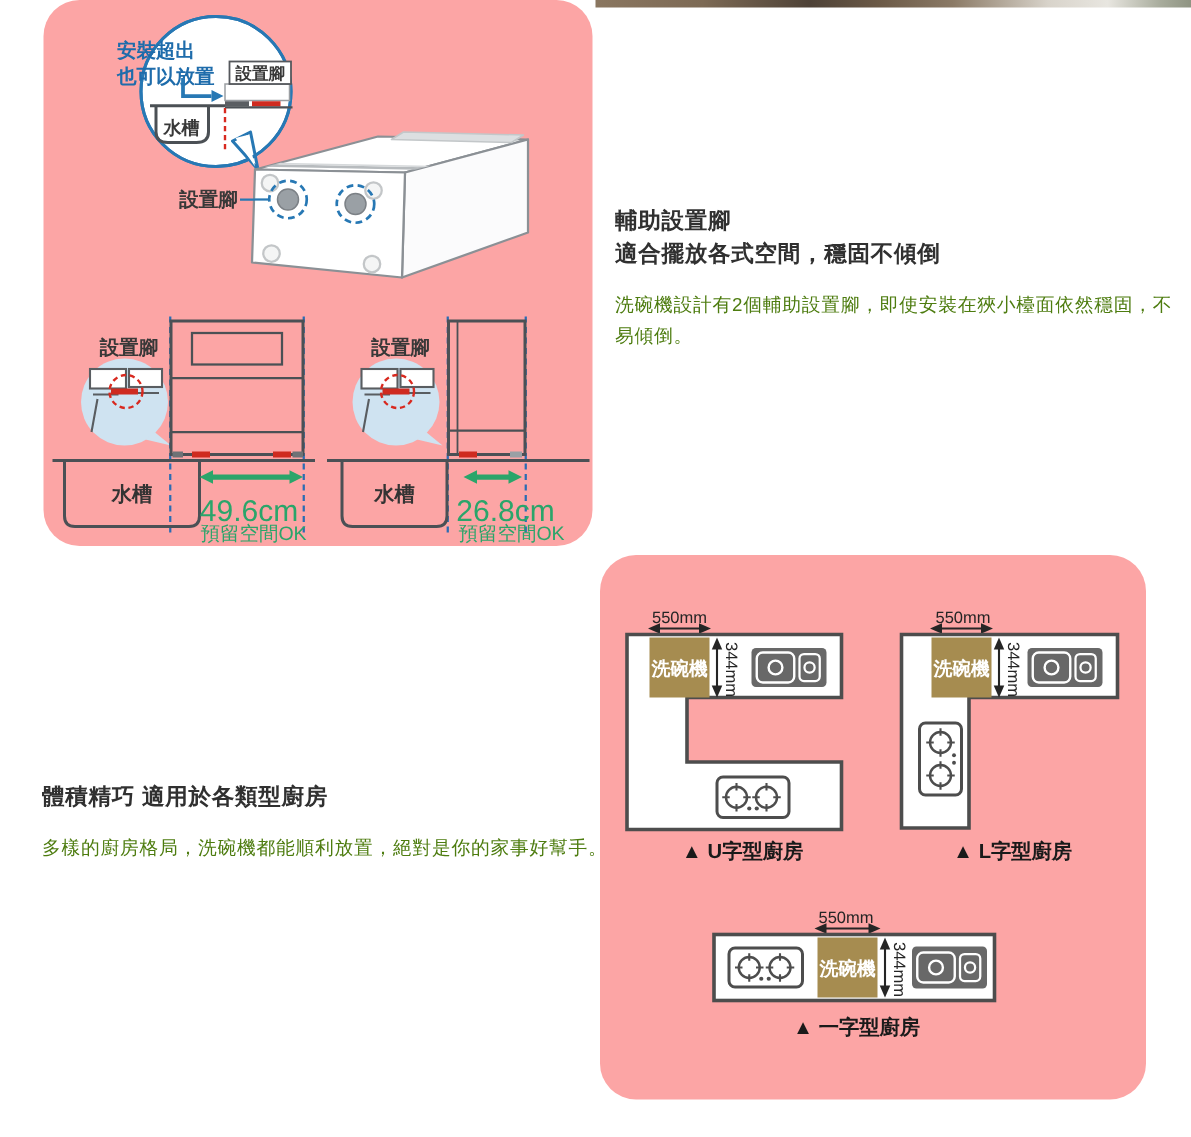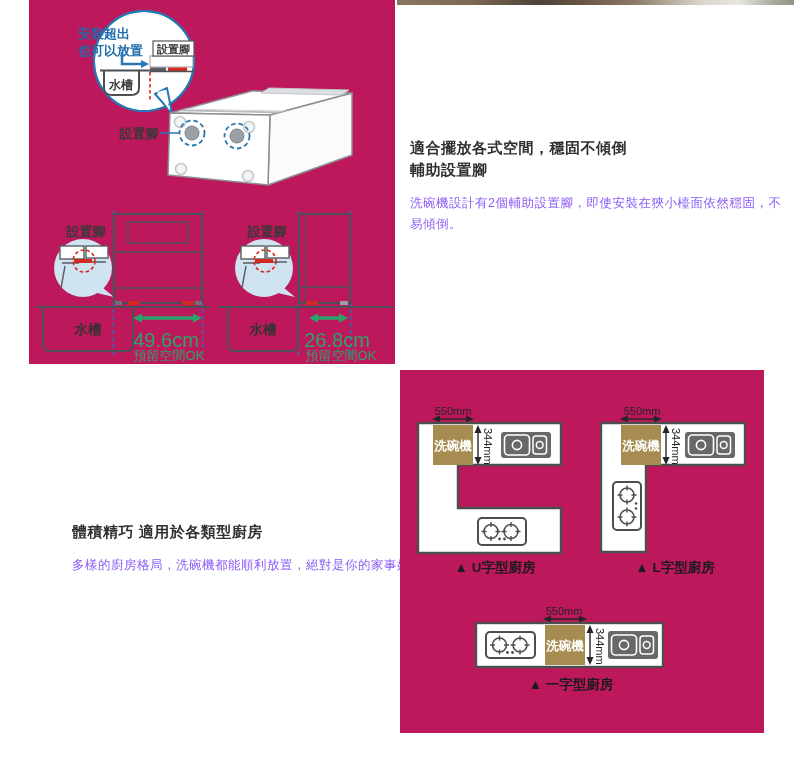--- a/index.html
+++ b/index.html
@@ -1,32 +1,32 @@
 <!DOCTYPE html>
 <html><head>
 <meta charset="utf-8">
 <style>
   html,body{margin:0;padding:0;}
   body{
     width:794px;height:758px;position:relative;background:#ffffff;
     font-family:"Liberation Sans",sans-serif;overflow:hidden;
   }
-  .panel{position:absolute;background:#be185d;}
+  .panel{position:absolute;background:#fca5a5;border-radius:24px;}
   #panel-feet{left:29px;top:0;width:366px;height:364px;}
   #panel-kitchen{left:400px;top:370px;width:364px;height:363px;}
   #photo-strip{
     position:absolute;left:397px;top:0;width:397px;height:5px;
     background:linear-gradient(90deg,#8a7660 0%,#7d6a55 18%,#4e4237 36%,
       #6c5a47 48%,#8b7a66 60%,#d8d3ca 76%,#e8e6e0 86%,#a7ab9b 95%,#8f9482 100%);
   }
   .text-block{position:absolute;}
   #feet-text{left:410px;top:137px;width:378px;}
-  #kitchen-text{left:28px;top:521px;width:382px;margin-left:44px;}
+  #kitchen-text{left:28px;top:521px;width:382px;}
   .h-line{font-size:15px;font-weight:bold;color:#303030;line-height:22px;letter-spacing:.5px;}
-  .body-p{margin:12px 0 0;font-size:12.5px;color:#8b5cf6;line-height:21px;letter-spacing:.5px;}
+  .body-p{margin:12px 0 0;font-size:12.5px;color:#4d7c0f;line-height:21px;letter-spacing:.5px;}
   svg{display:block;}
   
   .t-bubble{font:bold 13px "Liberation Sans",sans-serif;fill:#1e6cab;}
   .t-label{font:600 13px "Liberation Sans",sans-serif;fill:#383838;}
   .t-label-sm{font:600 11px "Liberation Sans",sans-serif;fill:#383838;}
   .t-sink{font:600 12px "Liberation Sans",sans-serif;fill:#383838;}
   .t-sink-lg{font:600 13.5px "Liberation Sans",sans-serif;fill:#333333;}
   .t-dim{font:20px "Liberation Sans",sans-serif;fill:#2aa56a;}
   .t-note{font:13px "Liberation Sans",sans-serif;fill:#2aa56a;}
   .t-mm{font:11px "Liberation Sans",sans-serif;fill:#252525;}
@@ -152,22 +152,22 @@
       <polygon points="280,318 289,313.5 289,322.5" fill="#2aa56a"></polygon>
       <polygon points="319,318 310,313.5 310,322.5" fill="#2aa56a"></polygon>
     </g>
     <text class="t-dim" x="308" y="347" text-anchor="middle">26.8cm</text>
     <text class="t-note" x="312" y="360" text-anchor="middle">預留空間OK</text>
   </g>
 </svg>
 </div>
 
 <div id="feet-text" class="text-block">
+  <div class="h-line">輔助設置腳</div>
   <div class="h-line">適合擺放各式空間，穩固不傾倒</div>
-  <div class="h-line">輔助設置腳</div>
   <p class="body-p">洗碗機設計有2個輔助設置腳，即使安裝在狹小檯面依然穩固，不易傾倒。</p>
 </div>
 
 <div id="kitchen-text" class="text-block">
   <div class="h-line">體積精巧 適用於各類型廚房</div>
   <p class="body-p">多樣的廚房格局，洗碗機都能順利放置，絕對是你的家事好幫手。</p>
 </div>
 
 <div id="panel-kitchen" class="panel">
 <svg width="364" height="363" viewBox="0 0 364 363">

